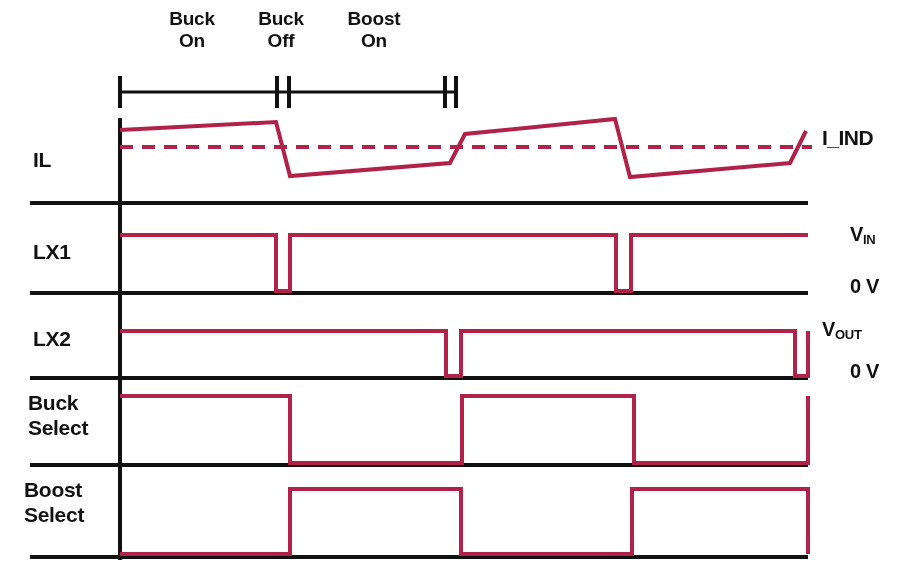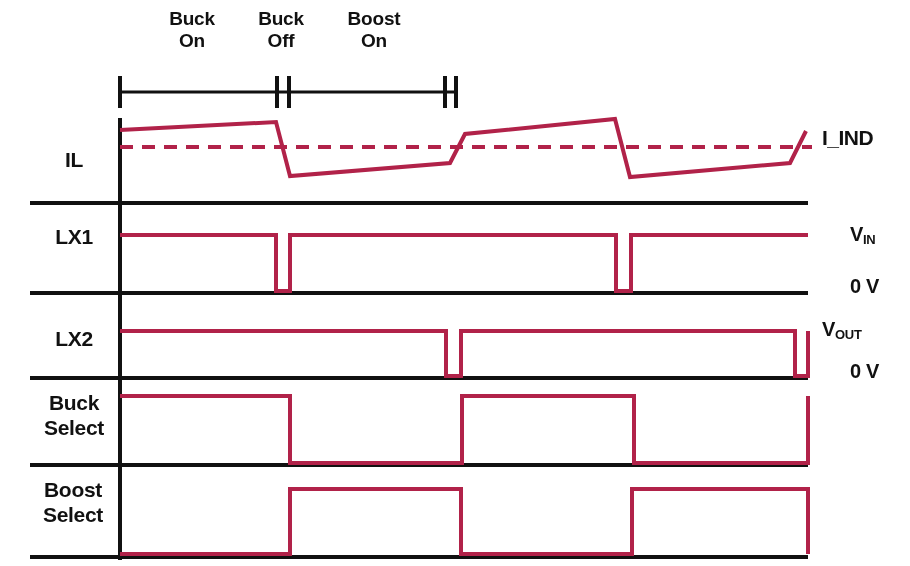--- a/index.html
+++ b/index.html
@@ -35,21 +35,20 @@
     white-space: nowrap;
     line-height: 1.18;
   }
   .phase-label {
     font-size: 19px;
     text-align: center;
     letter-spacing: -0.2px;
   }
   .row-label {
     font-size: 21px;
-    text-align: center;
     letter-spacing: -0.3px;
   }
   .level-label {
     font-size: 20px;
     letter-spacing: -0.3px;
     margin-left: 28px;
   }
   .level-label sub {
     font-size: 13px;
     font-weight: bold;
@@ -114,21 +113,21 @@
 
   <div class="ovl phase-label" style="left:332px; top:8px; width:84px;">
     <div>Boost</div>
     <div>On</div>
   </div>
 
   <div class="ovl row-label" style="left:33px; top:148px; width:82px;">
     <div>IL</div>
   </div>
 
-  <div class="ovl row-label" style="left:33px; top:225px; width:82px;">
+  <div class="ovl row-label" style="left:33px; top:240px; width:82px;">
     <div>LX1</div>
   </div>
 
   <div class="ovl row-label" style="left:33px; top:327px; width:82px;">
     <div>LX2</div>
   </div>
 
   <div class="ovl row-label" style="left:28px; top:391px; width:92px;">
     <div>Buck</div>
     <div>Select</div>

